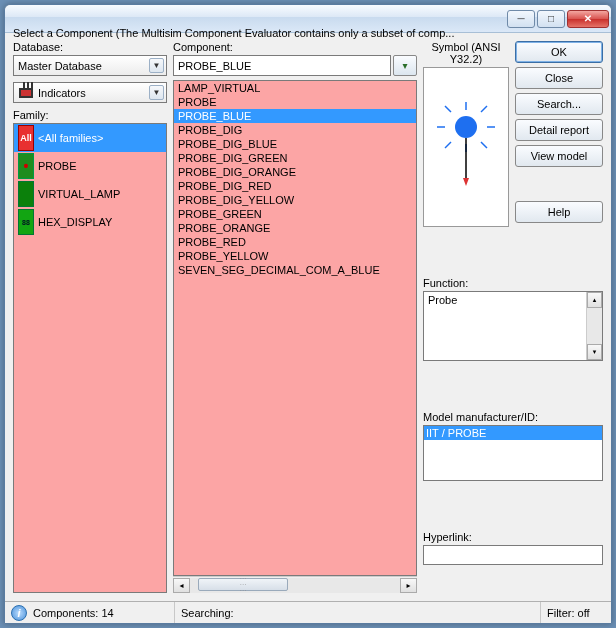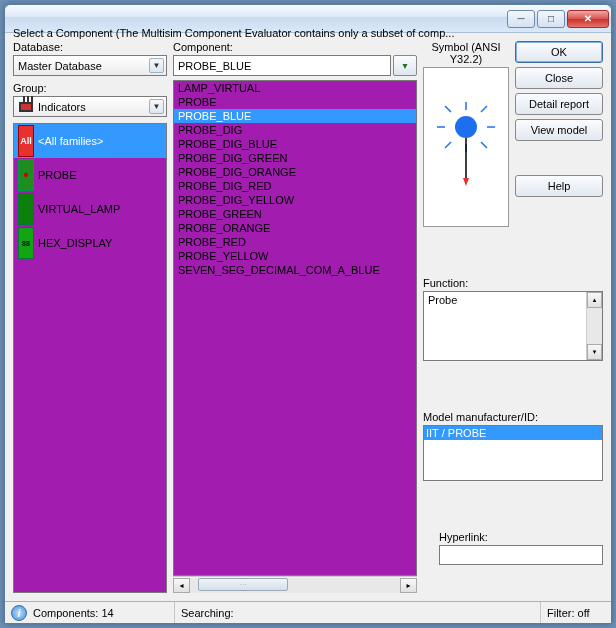--- a/index.html
+++ b/index.html
@@ -86,38 +86,38 @@
   position: absolute; right: 2px; top: 2px;
   width: 15px; height: 15px;
   background: linear-gradient(#f6f8fb,#dde6ef);
   border: 1px solid #9cb0c6;
   border-radius: 2px;
   display:flex;align-items:center;justify-content:center;
   font-size: 8px; color: #333;
 }
 .listbox {
   border: 1px solid #7a7a7a;
-  background: #a21caf;
+  background: #fca5a5;
   flex: 1;
   overflow: auto;
   font-size: 11px;
 }
 .listitem {
   padding: 1px 4px;
   white-space: nowrap;
   display: flex;
   align-items: center;
   gap: 4px;
 }
 .listitem.selected {
   background: #3399ff;
   color: #fff;
 }
 .fam-icon {
-  width: 16px; height: 32px;
+  width: 16px; height: 26px;
   display: inline-flex; align-items:center; justify-content:center;
   font-size:9px; font-weight:bold;
 }
 .fam-icon.all { background:#e83030;color:#fff;border:1px solid #900;}
 .fam-icon.probe { background:#1e8c1e; border:1px solid #094; position:relative; }
 .fam-icon.probe::after{content:"•"; color:#c00; font-size:14px; position:absolute;}
 .fam-icon.lamp { background:#0b800b; border:1px solid #073; }
 .fam-icon.hex { background:#12a512; border:1px solid #073; color:#012; font-size:7px;}
 .comp-row { display:flex; gap:2px; margin-bottom:4px;}
 .comp-input {
@@ -199,29 +199,29 @@
 
   <div class="body">
 
     <div class="col db">
       <div class="lbl">Database:</div>
       <div class="combo">
         <span>Master Database</span>
         <div class="arrow">▼</div>
       </div>
 
-      <div class="lbl">Group:</div>
       <div class="combo">
         <span class="cb-icon">
             <span class="indicator-icon"></span>
           </span>
         <span>Indicators</span>
         <div class="arrow">▼</div>
       </div>
 
+      <div class="lbl">Family:</div>
       <div class="listbox" id="family-list">
           <div class="listitem selected">
             <span class="fam-icon all">All</span>
             <span>&lt;All families&gt;</span>
           </div>
           <div class="listitem">
             <span class="fam-icon probe"></span>
             <span>PROBE</span>
           </div>
           <div class="listitem">
@@ -286,20 +286,21 @@
               </g>
               <circle cx="30" cy="25" r="11" fill="#1e6ff0"></circle>
               <line x1="30" y1="36" x2="30" y2="78" stroke="#000" stroke-width="1.5"></line>
               <polygon points="27,76 33,76 30,84" fill="#d33"></polygon>
             </svg>
           </div>
         </div>
         <div class="btns-col">
           <div class="btn ok">OK</div>
           <div class="btn">Close</div>
+          <div class="btn">Search...</div>
           <div class="btn">Detail report</div>
           <div class="btn">View model</div>
           <div style="height:26px;"></div>
           <div class="btn">Help</div>
         </div>
       </div>
 
       <div class="section">
         <div class="lbl">Function:</div>
         <div class="textbox tall">
@@ -313,21 +314,21 @@
       </div>
 
       <div class="section">
         <div class="lbl">Model manufacturer/ID:</div>
         <div class="textbox med">
           <div class="sel-row">IIT / PROBE</div>
         </div>
       </div>
 
 
-      <div class="section" style="margin-bottom:0;margin-left:16px;">
+      <div class="section" style="margin-bottom:0;">
         <div class="lbl">Hyperlink:</div>
         <div class="hyperlink-input"></div>
       </div>
     </div>
   </div>
 
   <div class="statusbar">
     <div class="st-cell comp">
       <span class="info-icon">i</span>
       <span>Components: 14</span>

